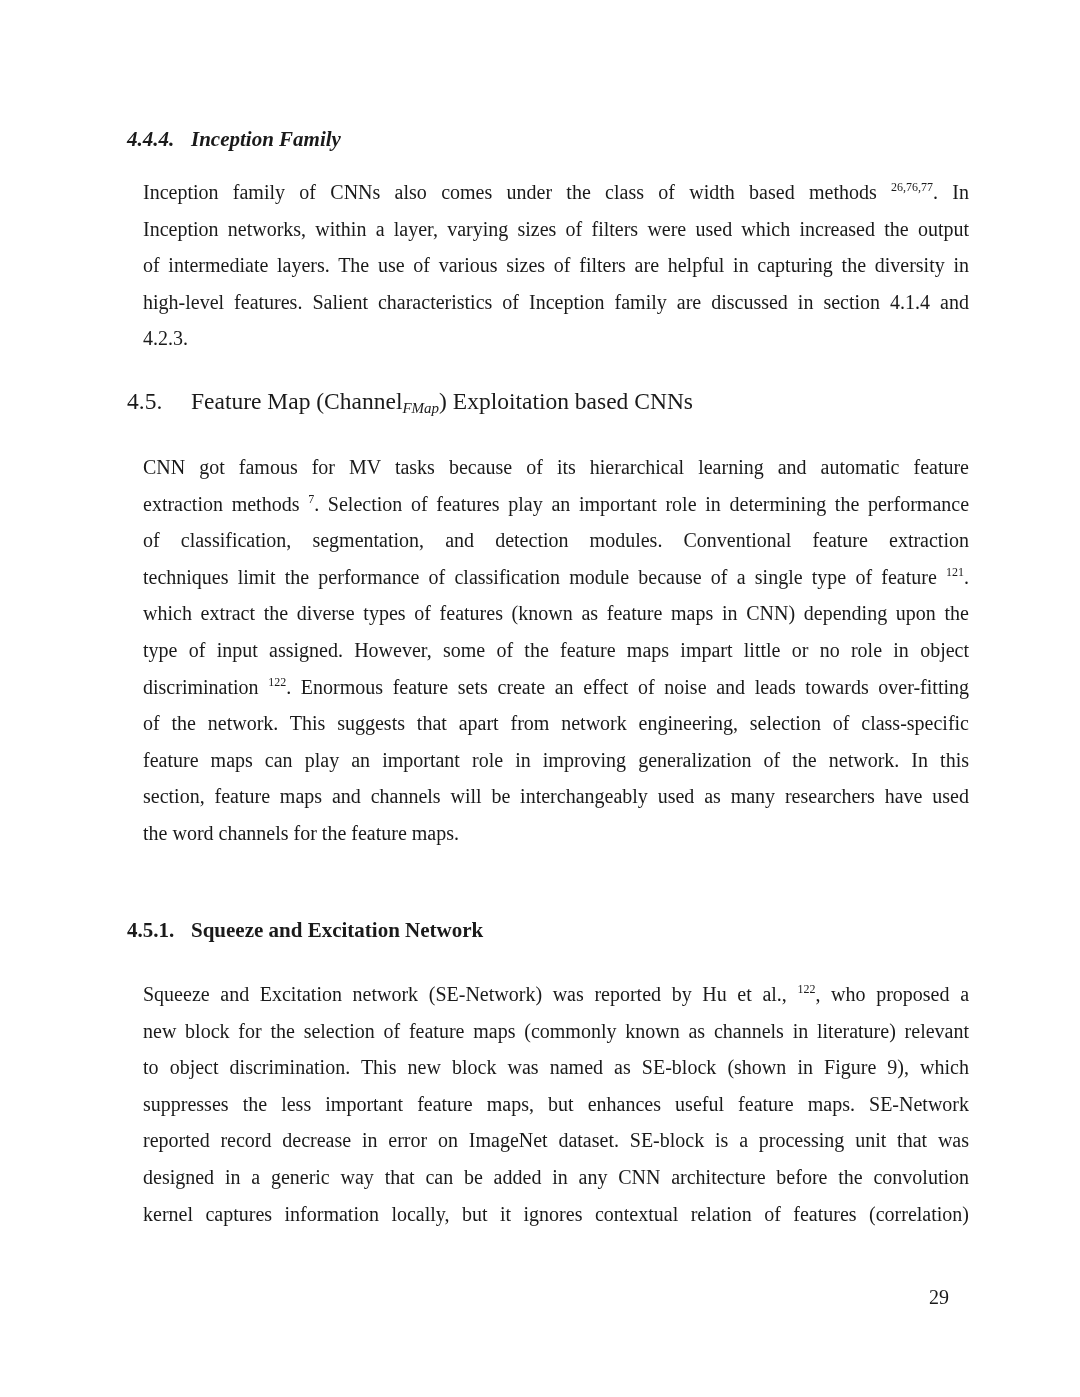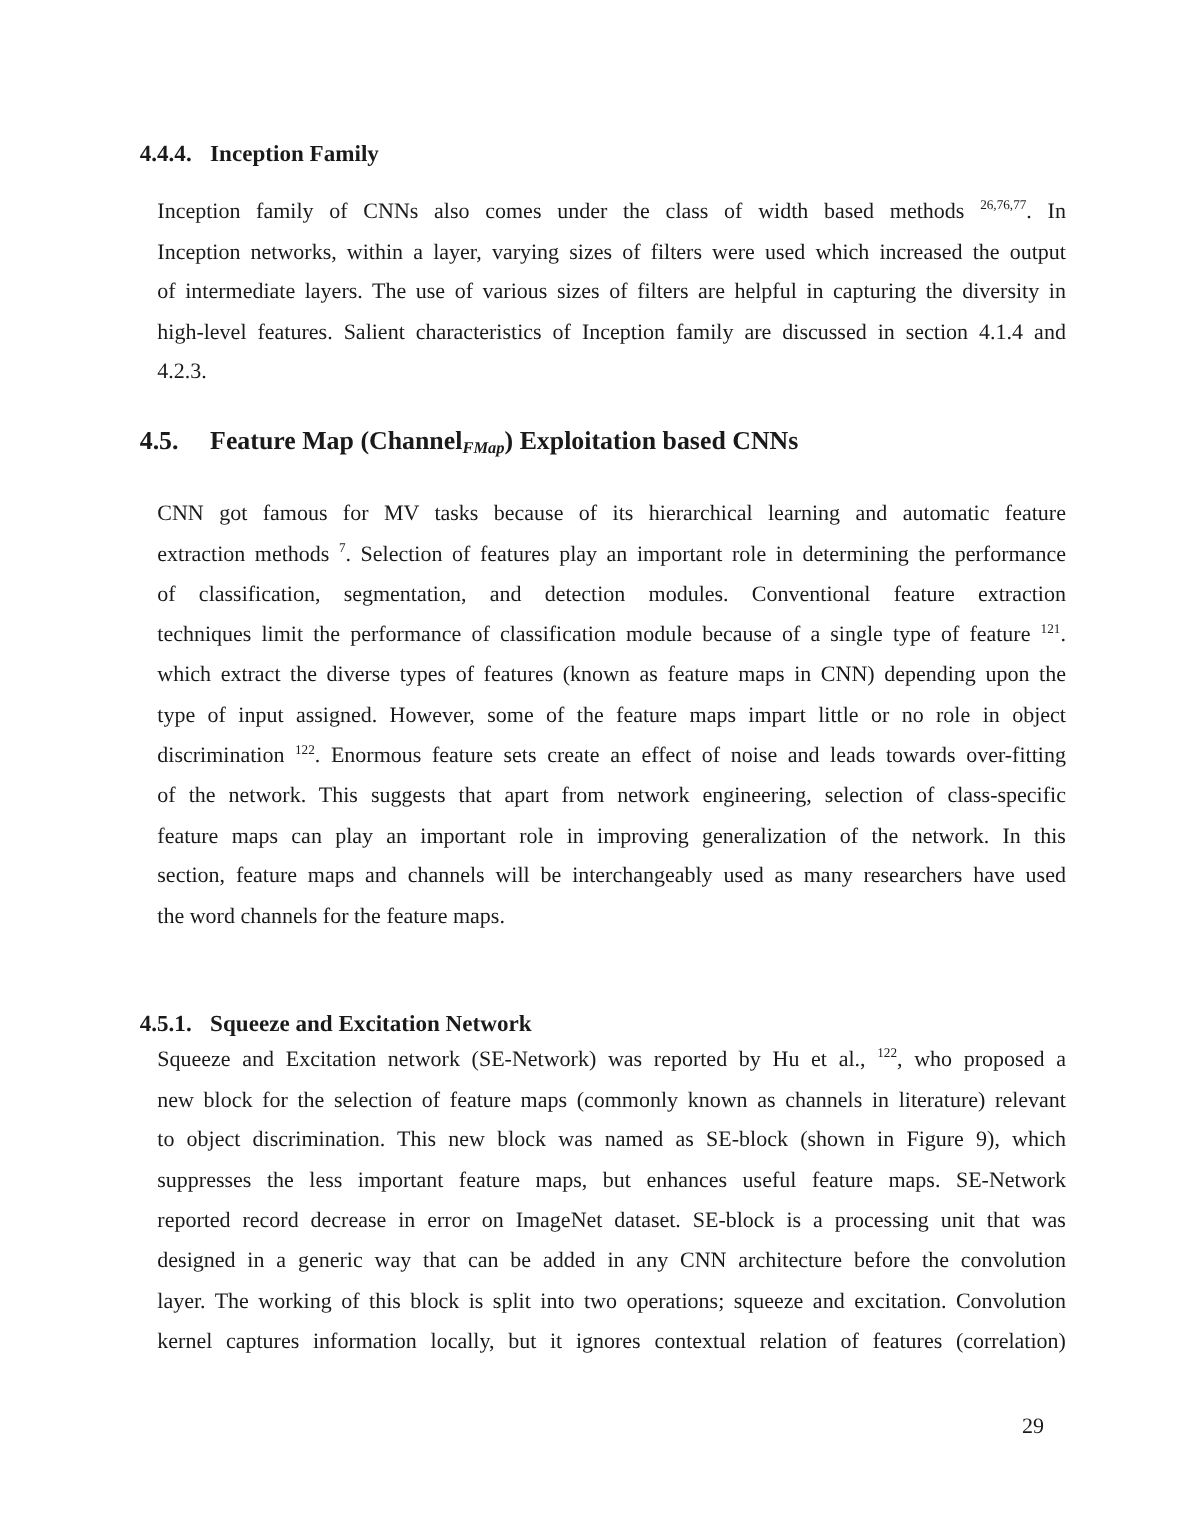--- a/index.html
+++ b/index.html
@@ -1,36 +1,36 @@
 <!DOCTYPE html>
 <html><head>
 <meta charset="utf-8">
 <style>
   html, body { margin: 0; padding: 0; background: #ffffff; }
   body { width: 1080px; height: 1397px; position: relative; overflow: hidden;
          font-family: "Liberation Serif", "DejaVu Serif", serif; color: #1a1a1a; }
   .page { position: absolute; left: 127px; top: 0; width: 826px; }
   .h3 { position: absolute; left: 0; font-weight: bold; font-size: 21px; white-space: nowrap; }
   .h3 .num { display: inline-block; width: 64px; }
-  .h2 { position: absolute; left: 0; font-weight: bold; font-size: 23.5px; white-space: nowrap; }
+  .h2 { position: absolute; left: 0; font-weight: normal; font-size: 23.5px; white-space: nowrap; }
   .h2 .num { display: inline-block; width: 64px; }
   .h2 sub { font-style: italic; font-size: 15px; vertical-align: -4px; line-height: 0; }
   .para { position: absolute; left: 0; width: 826px; margin-left: 16px; }
   .line { height: 36.6px; line-height: 36.6px; font-size: 20px; white-space: nowrap;
           text-align: justify; text-align-last: justify; }
   .line.last { text-align-last: left; }
   sup { font-size: 12px; vertical-align: 8px; line-height: 0; }
   .page-num { position: absolute; left: 929px; top: 1286px; font-size: 20px; }
 </style>
 </head>
 <body>
 
 <div class="page">
 
-  <div class="h3" style="top:127px;">
+  <div class="h3" style="top:127px;font-style:italic;">
     <span class="num">4.4.4.</span><span>Inception Family</span>
   </div>
 
   <div class="para" style="top:174px;">
       <div class="line"><span>Inception family of CNNs also comes under the class of width based methods </span><sup>26,76,77</sup><span>. In</span></div>
       <div class="line"><span>Inception networks, within a layer, varying sizes of filters were used which increased the output</span></div>
       <div class="line"><span>of intermediate layers. The use of various sizes of filters are helpful in capturing the diversity in</span></div>
       <div class="line"><span>high-level features. Salient characteristics of Inception family are discussed in section 4.1.4 and</span></div>
       <div class="line last"><span>4.2.3.</span></div>
     </div>
@@ -50,26 +50,25 @@
       <div class="line"><span>of the network. This suggests that apart from network engineering, selection of class-specific</span></div>
       <div class="line"><span>feature maps can play an important role in improving generalization of the network. In this</span></div>
       <div class="line"><span>section, feature maps and channels will be interchangeably used as many researchers have used</span></div>
       <div class="line last"><span>the word channels for the feature maps.</span></div>
     </div>
 
   <div class="h3" style="top:918px;">
     <span class="num">4.5.1.</span><span>Squeeze and Excitation Network</span>
   </div>
 
-  <div class="para" style="top:945px;">
+  <div class="para" style="top:976px;">
       <div class="line"><span>Squeeze and Excitation network (SE-Network) was reported by Hu et al., </span><sup>122</sup><span>, who proposed a</span></div>
       <div class="line"><span>new block for the selection of feature maps (commonly known as channels in literature) relevant</span></div>
       <div class="line"><span>to object discrimination. This new block was named as SE-block (shown in Figure 9), which</span></div>
       <div class="line"><span>suppresses the less important feature maps, but enhances useful feature maps. SE-Network</span></div>
       <div class="line"><span>reported record decrease in error on ImageNet dataset. SE-block is a processing unit that was</span></div>
       <div class="line"><span>designed in a generic way that can be added in any CNN architecture before the convolution</span></div>
-      <div class="line"><span>layer. The working of this block is split into two operations; squeeze and excitation. Convolution</span></div>
       <div class="line"><span>kernel captures information locally, but it ignores contextual relation of features (correlation)</span></div>
     </div>
 
 </div>
 
 <div class="page-num">29</div>
 
 </body></html>

